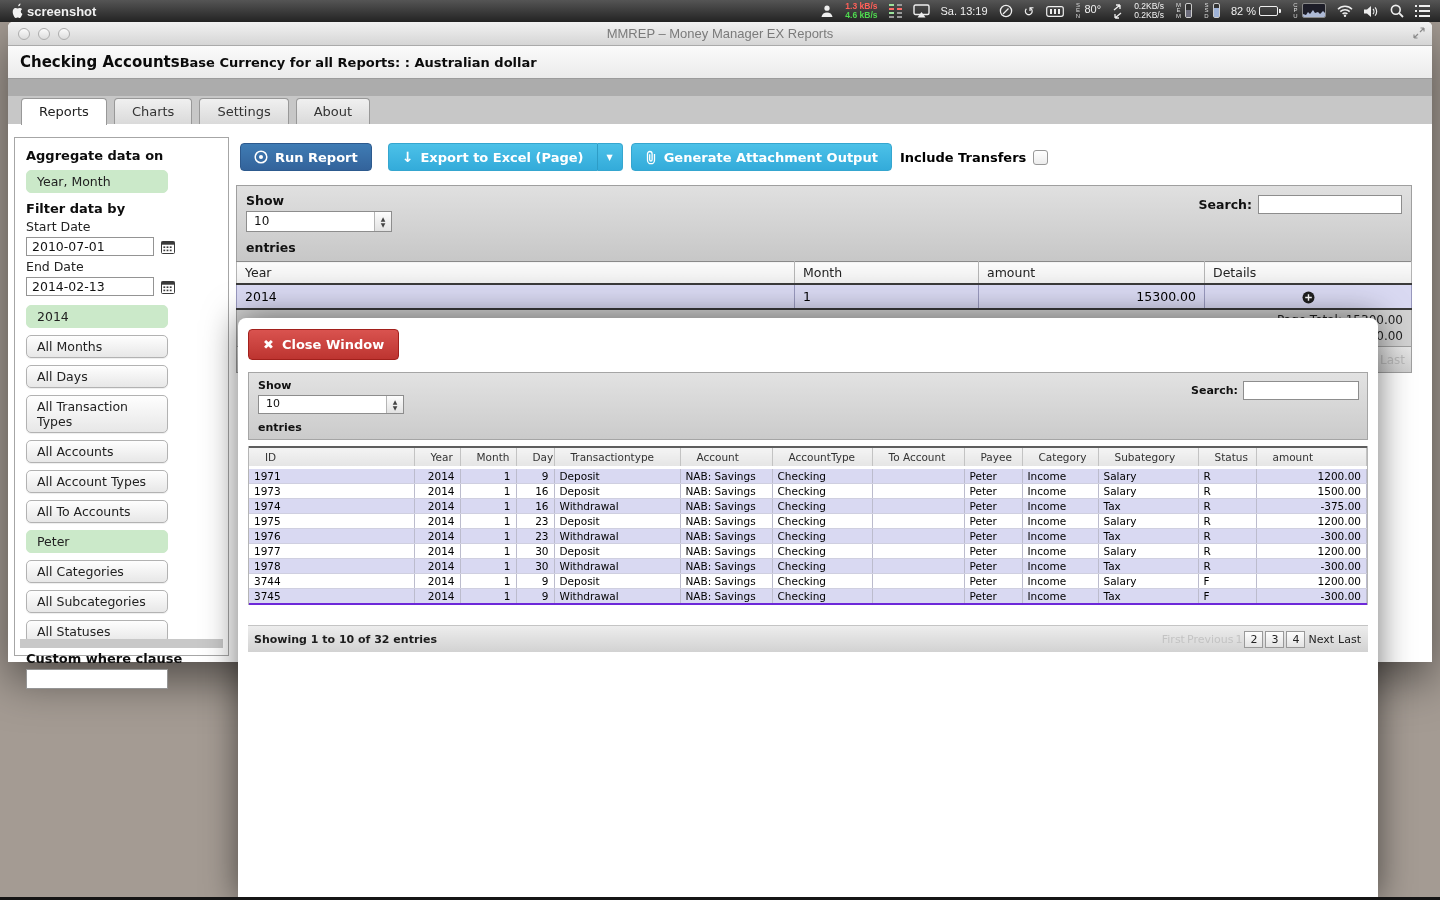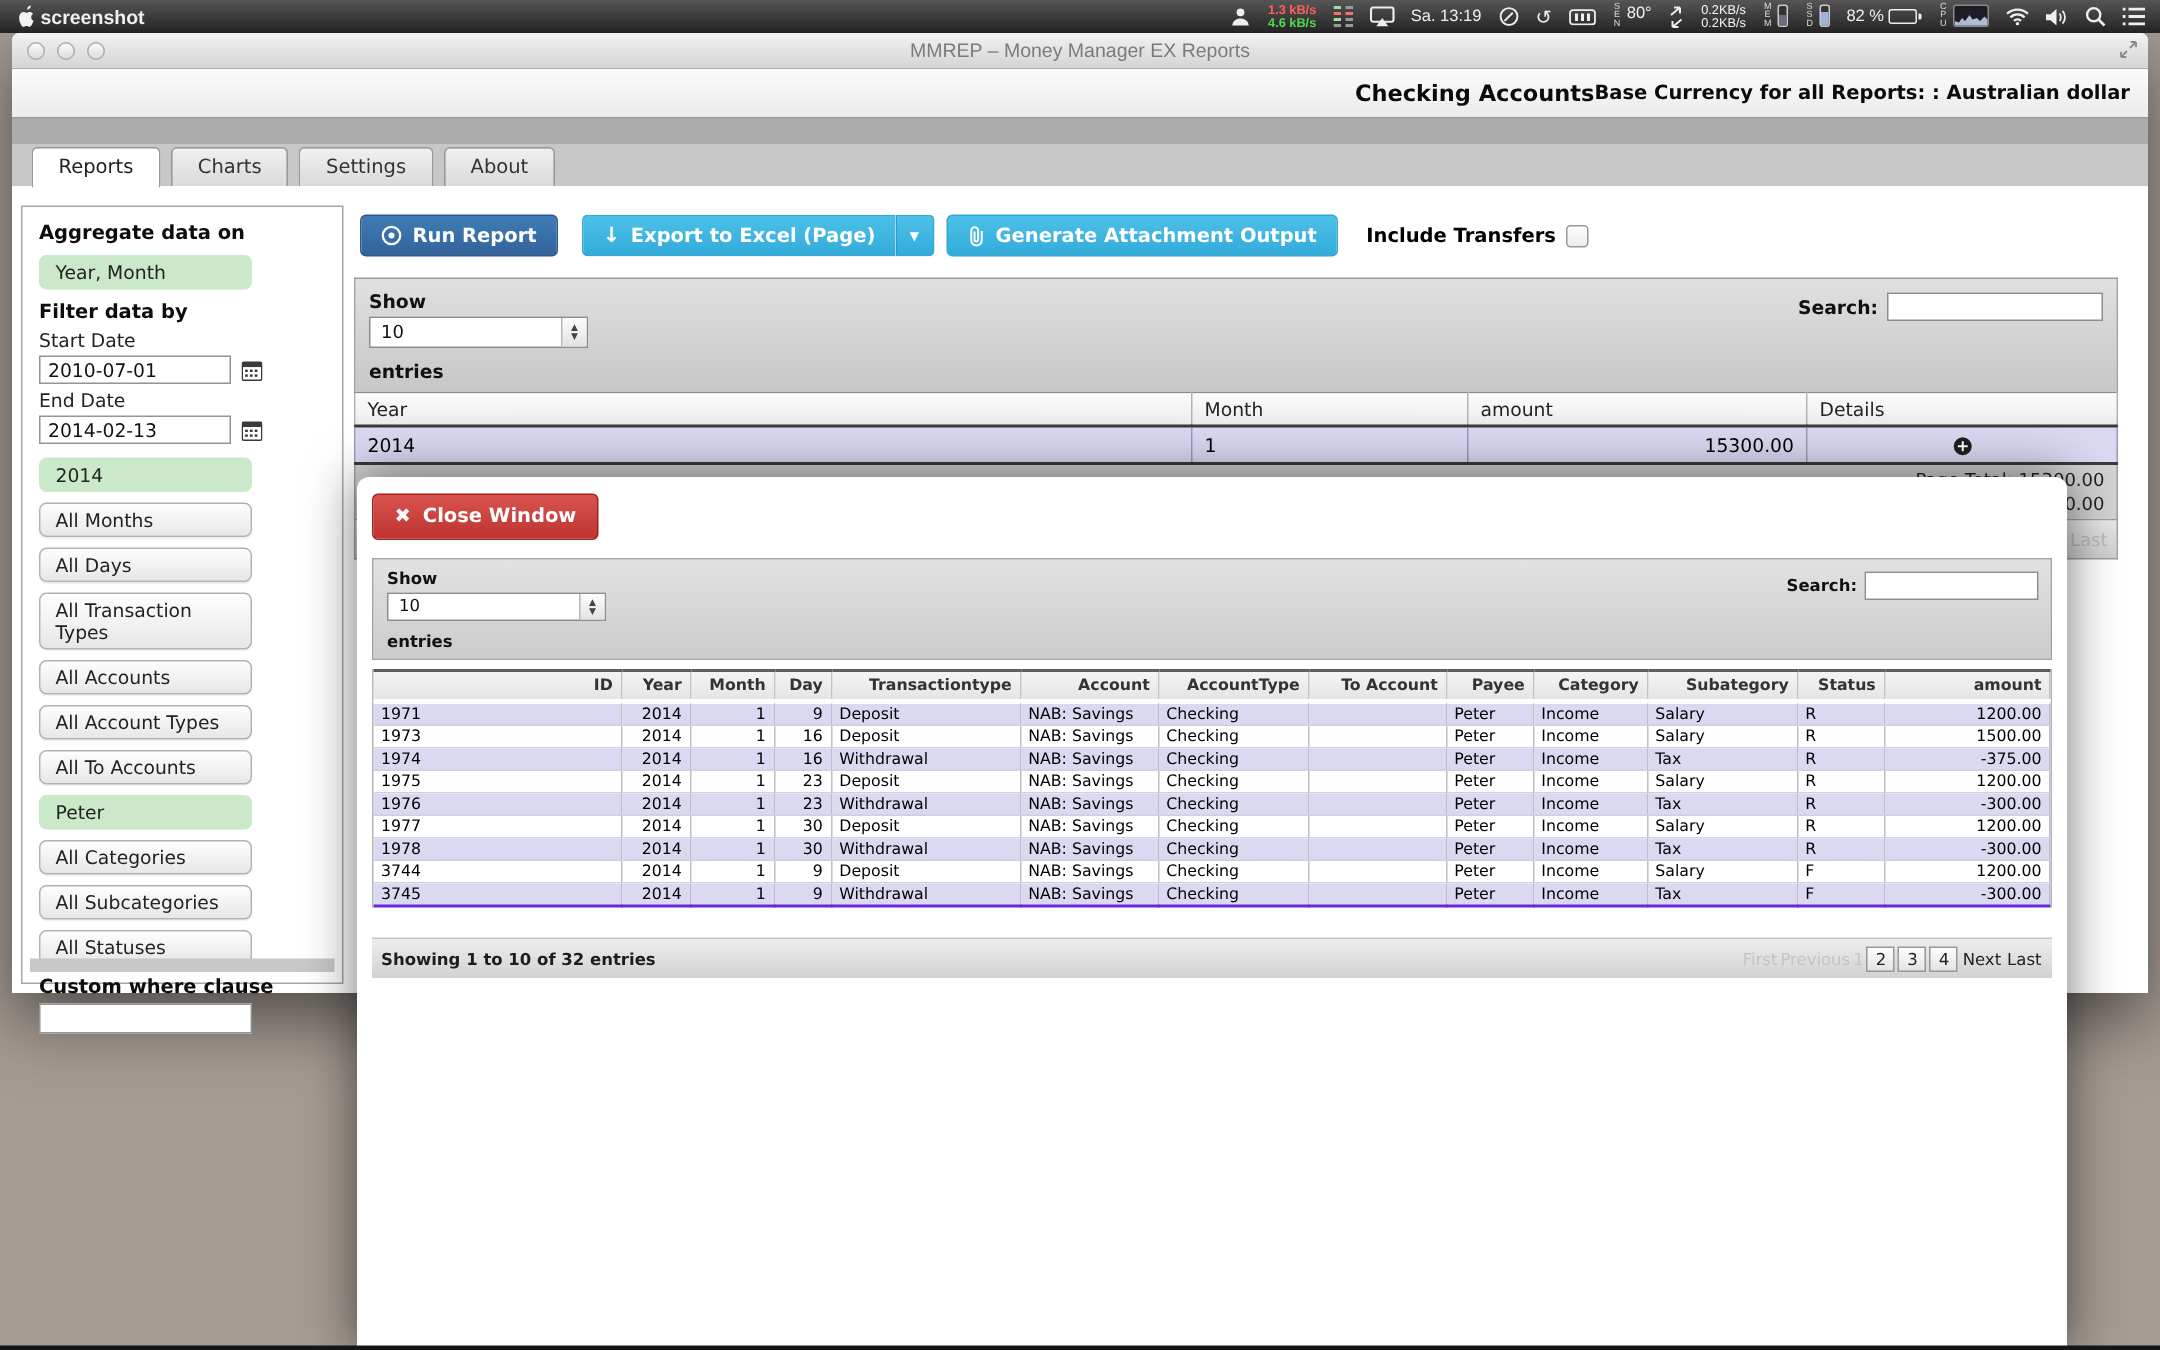--- a/index.html
+++ b/index.html
@@ -25,21 +25,21 @@
   .bat-fill{height:100%;width:80%;background:#eee}
   .bat-nub{width:2px;height:4px;background:#eee;border-radius:0 1px 1px 0}
   .cpu-graph{width:24px;height:15px;background:#1d1d28;border:1px solid #888;border-radius:2px;overflow:hidden;position:relative}
 
   
   .window{position:absolute;left:8px;top:22px;width:1424px;height:640px;background:#fff;border-radius:5px 5px 0 0;box-shadow:0 18px 45px rgba(0,0,0,.5);z-index:1}
   .titlebar{height:24px;background:linear-gradient(#f2f2f2,#d5d5d5);border-bottom:1px solid #aaa;border-radius:5px 5px 0 0;position:relative;display:flex;align-items:center;justify-content:center;color:#7b7b7b;font-size:13px;font-family:"Liberation Sans",sans-serif}
   .lights{position:absolute;left:10px;top:6px;display:flex;gap:8px}
   .light{width:12px;height:12px;border-radius:50%;border:1px solid #adadad;background:linear-gradient(#fbfbfb,#dcdcdc)}
   .resize-ic{position:absolute;right:7px;top:5px}
-  .appheader{height:32px;background:linear-gradient(#fbfbfb,#ebebeb);display:flex;align-items:center;justify-content:flex-end;padding:0 12px}
+  .appheader{height:32px;background:linear-gradient(#fbfbfb,#ebebeb);display:flex;align-items:center;justify-content:flex-start;padding:0 12px}
   .page-title{font-size:15px;font-weight:bold;color:#0b0b0b}
   .base-cur{font-size:13px;font-weight:bold;color:#0b0b0b}
   .grayband{height:18px;background:#acacac;border-top:1px solid #9c9c9c}
   .tabbar{height:28px;background:#c7c7c7;display:flex;align-items:flex-end;padding-left:13px;gap:7px}
   .tab{height:26px;line-height:25px;padding:0 17px;background:linear-gradient(#f0f0f0,#dadada);border:1px solid #989898;border-bottom:none;border-radius:4px 4px 0 0;font-size:13px;color:#333;position:relative}
   .tab.active{background:#fff;color:#222;margin-bottom:-1px;height:27px;z-index:2}
   .content{position:relative;height:537px;background:#fff}
 
   
   .sidebar{position:absolute;left:6px;top:13px;width:215px;bottom:5px;border:1px solid #a6a6a6;background:#fff;padding:8px 11px}
@@ -55,21 +55,21 @@
 
   
   .main{position:absolute;left:222px;top:0;right:0;bottom:0}
   .toolbar{position:absolute;left:10px;top:19px;display:flex;align-items:center}
   .btn{display:flex;align-items:center;gap:7px;height:28px;padding:0 13px;border-radius:4px;color:#fff;font-weight:bold;font-size:13px;cursor:pointer}
   .btn-run{background:linear-gradient(#3f7cb4,#33639b);border:1px solid #2d5a8e;margin-right:16px}
   .btn-cyan{background:linear-gradient(#4cc1e8,#33abda);border:1px solid #35a6cf}
   .btn-export{border-radius:4px 0 0 4px;border-right:none}
   .btn-caret{border-radius:0 4px 4px 0;padding:0 9px;border-left:1px solid #2e9cc6;margin-right:8px}
   .caret{font-size:8px}
-  .inc-label{font-weight:bold;font-size:13px;color:#000;margin-left:19px}
+  .inc-label{font-weight:bold;font-size:13px;color:#000;margin-left:8px}
   .cbx{width:15px;height:15px;border:1px solid #989898;border-radius:3px;background:linear-gradient(#fff,#ececec);margin-left:7px}
 
   .report-box{position:absolute;left:6px;top:61px;width:1176px}
   .dt-top{background:linear-gradient(#e0e0e0,#c7c7c7);border:1px solid #9f9f9f;border-bottom:none;height:76px;padding:7px 9px;position:relative}
   .b12{font-weight:bold;font-size:12.5px;color:#111}
   .spinner{width:146px;height:21px;background:#fff;border:1px solid #8d8d8d;display:flex;margin-top:3px}
   .spinner .val{flex:1;font-size:12px;padding:2px 7px;color:#111}
   .spinner .arrows{width:17px;border-left:1px solid #b5b5b5;background:linear-gradient(#fdfdfd,#e2e2e2);display:flex;flex-direction:column;align-items:center;justify-content:center;font-size:6px;line-height:6px;color:#444}
   .entries{margin-top:8px}
   .searchwrap{position:absolute;right:9px;top:9px;display:flex;align-items:center;gap:6px}
@@ -91,21 +91,21 @@
   .close-btn{display:inline-flex;align-items:center;gap:8px;background:linear-gradient(#d9534f,#bd3430);border:1px solid #a2201c;border-radius:4px;color:#fff;font-weight:bold;font-size:13px;padding:7px 14px;margin:1px 0 12px;cursor:pointer}
   .m-top{background:linear-gradient(#e2e2e2,#cbcbcb);border:1px solid #a5a5a5;height:68px;padding:6px 9px;position:relative}
   .b11{font-weight:bold;font-size:11px;color:#111}
   .m-spinner{width:146px;height:19px;margin-top:3px}
   .m-spinner .val{font-size:11px;padding:1px 7px}
   .m-entries{margin-top:7px}
   .m-search-in{width:116px;height:19px;border:1px solid #8d8d8d}
   .m-searchwrap{position:absolute;right:8px;top:8px;display:flex;align-items:center;gap:5px}
   .mtable-wrap{margin-top:6px;border-left:1px solid #b5b5b5;border-right:1px solid #b5b5b5}
   .mtable{font-size:10.5px}
-  .mtable th{background:linear-gradient(#f4f4f4,#e5e5e5);border-right:1px solid #c3c3c3;border-top:2px solid #5e5e5e;border-bottom:1px solid #989898;font-weight:bold;text-align:right;color:#333;padding:3px 5px;height:16px;overflow:hidden;white-space:nowrap}
+  .mtable th{background:linear-gradient(#f4f4f4,#e5e5e5);border-right:1px solid #c3c3c3;border-top:2px solid #5e5e5e;border-bottom:1px solid #989898;font-weight:normal;text-align:left;color:#333;padding:3px 16px;height:16px;overflow:hidden;white-space:nowrap}
   .mtable tbody{border-top:3px solid #fff;border-bottom:2px solid #6d28d9}
   .mtable td{padding:1px 5px;border-right:1px solid #bcbccd;border-bottom:1px solid #cfcfe0;color:#000;overflow:hidden;white-space:nowrap;height:14px}
   .mtable tbody tr:nth-child(odd) td{background:#d9d9f2}
   .mtable tbody tr:nth-child(even) td{background:#fff}
   .m-totals{background:#e9e9e9;border-bottom:1px solid #bbb;text-align:right;font-size:10.5px;color:#222;padding:3px 4px;line-height:15px}
   .m-bottom{margin-top:20px;background:linear-gradient(#ededed,#d2d2d2);border-top:1px solid #c4c4c4;height:27px;display:flex;justify-content:space-between;align-items:center;padding:0 6px}
   .m-showing{font-weight:bold;font-size:11px;color:#1d1d1d}
   .pg{display:flex;align-items:center;gap:2px;font-size:11px}
   .pg .dis{color:#c3c3c3}
   .pg .box{border:1px solid #999;background:linear-gradient(#fdfdfd,#e3e3e3);padding:1px 5px;color:#222;cursor:pointer}

